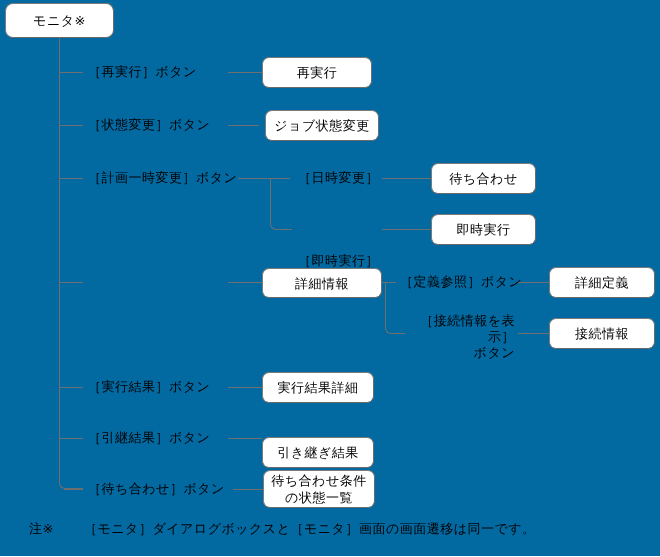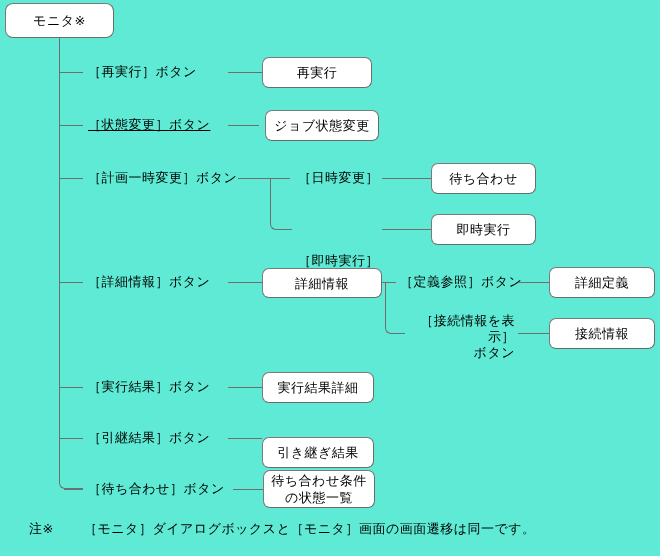--- a/index.html
+++ b/index.html
@@ -9,21 +9,21 @@
     background: #ffffff;
   }
   body {
     font-family: "DejaVu Sans", "Liberation Sans", sans-serif;
     color: #000000;
   }
   #canvas {
     position: relative;
     width: 660px;
     height: 556px;
-    background: #5eead4;
+    background: #0369a1;
     overflow: hidden;
   }
   
   .node {
     position: absolute;
     box-sizing: border-box;
     border: 1px solid #7a7a7a;
     border-right-color: #6b6b6b;
     border-bottom-color: #6b6b6b;
     border-radius: 7px;
@@ -86,21 +86,21 @@
   <div class="node root" style="left:5px; top:3px; width:109px; height:35px;">モニタ※</div>
 
   <div class="elbow" style="left:59px; top:38px; width:24px; height:451px;"></div>
 
   <div class="hline" style="left:59px; top:72px; width:24px;"></div>
   <div class="label" style="left:88px; top:64px;">［再実行］ボタン</div>
   <div class="hline" style="left:228px; top:72px; width:34px;"></div>
   <div class="node" style="left:262px; top:57px; width:110px; height:31px;text-align:right;">再実行</div>
 
   <div class="hline" style="left:59px; top:125px; width:24px;"></div>
-  <div class="label" style="left:88px; top:117px;text-decoration:underline;">［状態変更］ボタン</div>
+  <div class="label" style="left:88px; top:117px;">［状態変更］ボタン</div>
   <div class="hline" style="left:228px; top:125px; width:31px;"></div>
   <div class="node" style="left:258px; top:110px; width:114px; height:31px;margin-left:7px;">ジョブ状態変更</div>
 
   <div class="hline" style="left:59px; top:178px; width:24px;"></div>
   <div class="label" style="left:88px; top:170px;">［計画一時変更］ボタン</div>
 
   <div class="hline" style="left:238px; top:178px; width:33px;"></div>
 
   <div class="elbow" style="left:270px; top:178px; width:20px; height:52px;"></div>
 
@@ -108,21 +108,20 @@
   <div class="label" style="left:298px; top:170px;">［日時変更］</div>
   <div class="hline" style="left:382px; top:178px; width:50px;"></div>
   <div class="node" style="left:431px; top:163px; width:105px; height:31px;">待ち合わせ</div>
 
   <div class="label" style="left:298px; top:221px;margin-top:32px;">［即時実行］</div>
   <div class="hline" style="left:276px; top:229px; width:16px;"></div>
   <div class="hline" style="left:382px; top:229px; width:50px;"></div>
   <div class="node" style="left:431px; top:214px; width:105px; height:31px;">即時実行</div>
 
   <div class="hline" style="left:59px; top:282px; width:24px;"></div>
-  <div class="label" style="left:88px; top:274px;">［詳細情報］ボタン</div>
   <div class="hline" style="left:228px; top:282px; width:35px;"></div>
   <div class="node" style="left:262px; top:268px; width:120px; height:30px;">詳細情報</div>
 
   <div class="hline" style="left:382px; top:282px; width:14px;"></div>
   <div class="elbow" style="left:385px; top:282px; width:20px; height:52px;"></div>
 
   <div class="label" style="left:400px; top:274px;">［定義参照］ボタン</div>
   <div class="hline" style="left:518px; top:282px; width:32px;"></div>
   <div class="node" style="left:549px; top:267px; width:106px; height:31px;">詳細定義</div>
 

